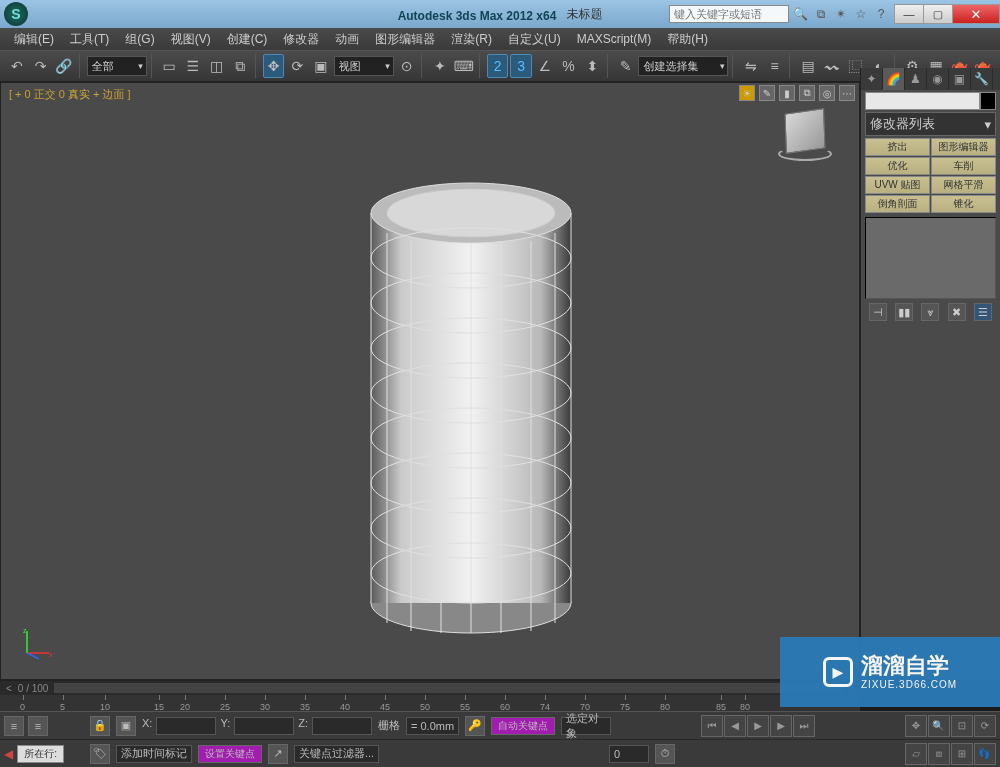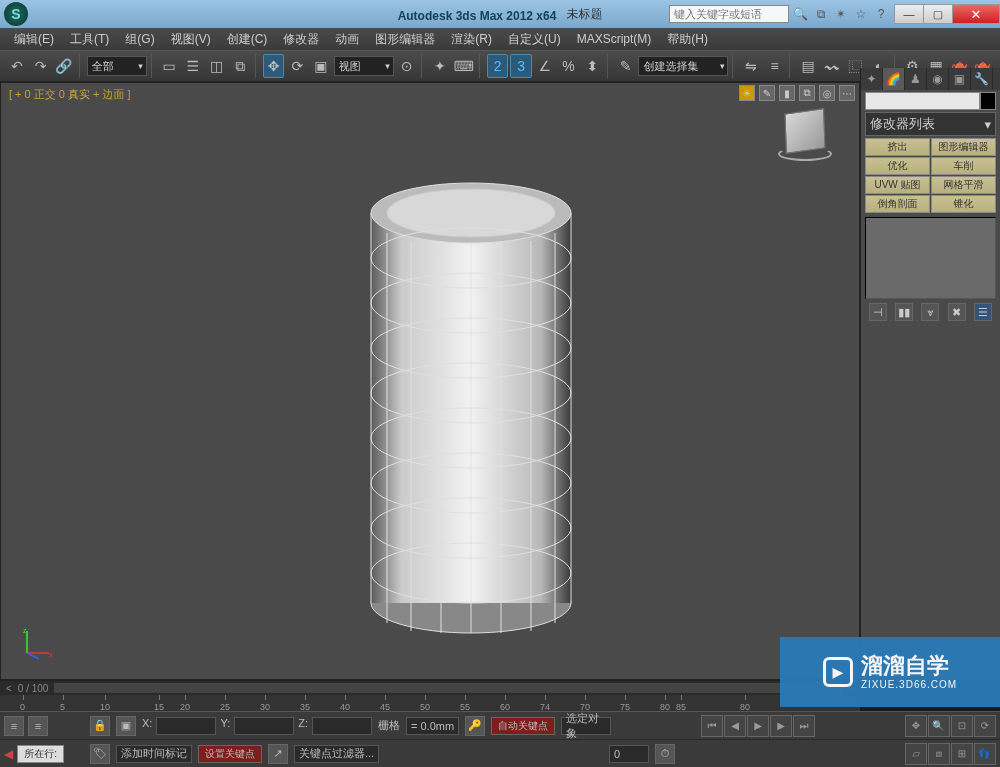--- a/index.html
+++ b/index.html
@@ -57,21 +57,21 @@
 .tick::before { content:""; position:absolute; bottom:12px; left:50%; width:1px; height:5px; background:#777; }
 .statusbar { position:absolute; left:0; right:0; bottom:0; height:56px; background:#3a3a3a; border-top:1px solid #555; display:flex; flex-direction:column; font-size:11px; color:#bbb; }
 .status-row { height:28px; display:flex; align-items:center; padding:0 4px; gap:6px; }
 .status-row2 { border-top:1px solid #2a2a2a; }
 .stat-field { background:#2a2a2a; border:1px solid #555; padding:1px 4px; height:18px; display:flex; align-items:center; }
 .stat-btn { width:20px; height:20px; background:#555; border:1px solid #666; display:flex; align-items:center; justify-content:center; cursor:pointer; font-size:11px; }
 .coord-box { display:flex; gap:4px; }
 .coord-box .stat-field { width:60px; }
 .play-controls { display:flex; gap:1px; margin-left:auto; }
 .play-btn { width:22px; height:22px; background:#444; border:1px solid #666; display:flex; align-items:center; justify-content:center; cursor:pointer; color:#999; font-size:10px; }
-.autokey-btn { height:18px; padding:0 6px; background:#7f1d1d; border:1px solid #666; font-size:10px; cursor:pointer; display:flex; align-items:center; }
+.autokey-btn { height:18px; padding:0 6px; background:#a21caf; border:1px solid #666; font-size:10px; cursor:pointer; display:flex; align-items:center; }
 .tag-left { display:flex; align-items:center; gap:4px; width:80px; }
 .tag-tab { background:#ddd; color:#333; font-size:10px; padding:1px 6px; border:1px solid #888; }
 .watermark { position:absolute; right:0; bottom:60px; width:220px; height:70px; background:#2a7ab8; display:flex; align-items:center; justify-content:center; gap:8px; opacity:0.95; }
 .wm-play { width:30px; height:30px; border:3px solid #fff; border-radius:6px; display:flex; align-items:center; justify-content:center; color:#fff; font-size:14px; }
 .wm-text { color:#fff; display:flex; flex-direction:column; line-height:1.1; }
 .wm-cn { font-size:22px; font-weight:bold; }
 .wm-url { font-size:10px; letter-spacing:1px; }
 </style>
 </head>
 <body>
@@ -277,21 +277,21 @@
       <span class="tick" style="left: 300px;">35</span>
       <span class="tick" style="left: 340px;">40</span>
       <span class="tick" style="left: 380px;">45</span>
       <span class="tick" style="left: 420px;">50</span>
       <span class="tick" style="left: 460px;">55</span>
       <span class="tick" style="left: 500px; text-align: right;">60</span>
       <span class="tick" style="left: 540px;">74</span>
       <span class="tick" style="left: 580px;">70</span>
       <span class="tick" style="left: 620px;">75</span>
       <span class="tick" style="left: 660px;">80</span>
-      <span class="tick" style="left: 676px;">85</span>
+      <span class="tick" style="left: 716px;">85</span>
       <span class="tick" style="left: 740px;">80</span>
     </div>
 </div>
 
 <div class="statusbar">
   <div class="status-row">
     <div class="tag-left">
       <span class="stat-btn">≡</span>
       <span class="stat-btn">≡</span>
     </div>

